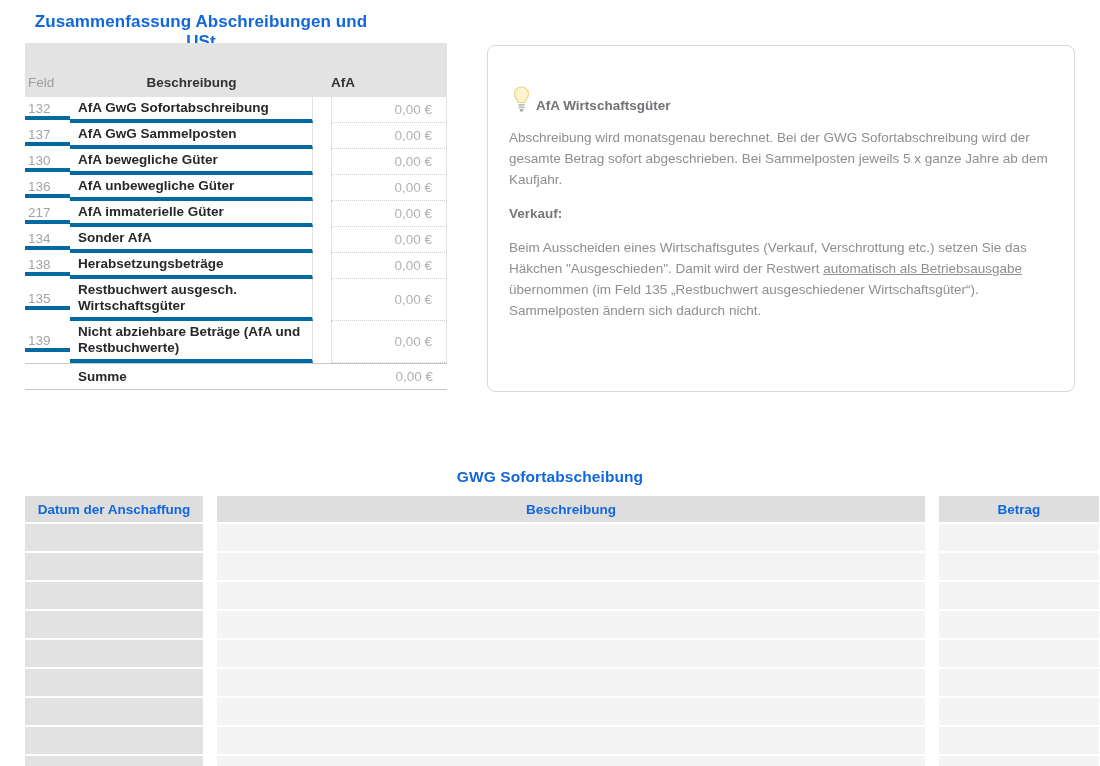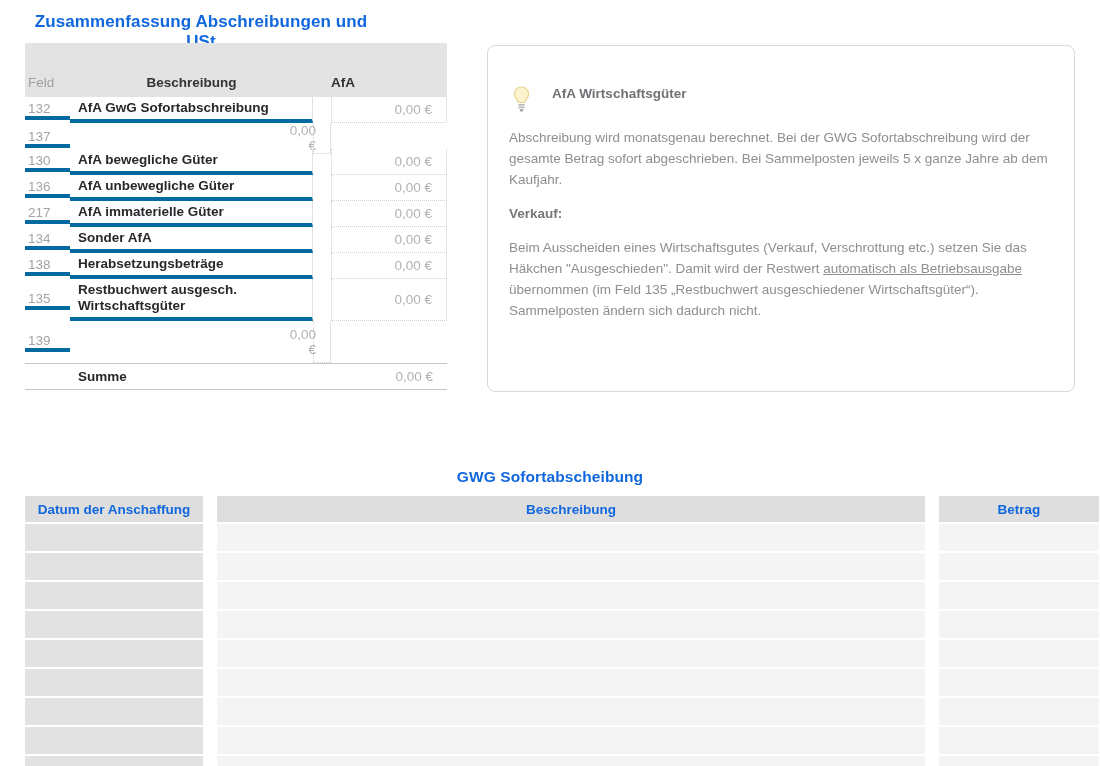--- a/index.html
+++ b/index.html
@@ -39,21 +39,21 @@
   .r-summe .c-besch{border-right:none;border-bottom:none;font-weight:bold;color:#28282c;}
   .r-summe .c-afa{border:none;}
   .r-summe .c-feld{border-bottom:none;}
 
   
   .panel{
     position:absolute;left:487px;top:45px;width:588px;height:347px;
     border:1px solid #d9d9db;border-radius:8px;background:#ffffff;
     padding:40px 26px 0 21px;
   }
-  .panel-head{display:flex;align-items:flex-start;gap:22px;margin-left:4px;margin-bottom:14px;}
+  .panel-head{display:flex;align-items:flex-end;gap:6px;margin-left:4px;margin-bottom:14px;}
   .panel-title{font-size:13.5px;font-weight:bold;color:#717176;}
   .panel p{margin:0 0 13px 0;font-size:13.5px;line-height:21px;color:#8e8e93;}
   .panel .hinweis{font-weight:bold;color:#76767b;}
   .u-seg{text-decoration:underline;}
 
   
   .gwg{position:absolute;left:25px;top:496px;width:1050px;}
   .grow{display:grid;grid-template-columns:178px 708px 160px;column-gap:14px;margin-bottom:2px;}
   .ghead{height:26px;margin-bottom:2px;}
   .ghead>div{background:#dededf;display:flex;align-items:center;justify-content:center;
@@ -78,20 +78,21 @@
     </div>
 
     <div class="srow r-single">
       <div class="c-feld">132</div>
       <div class="c-besch">AfA GwG Sofortabschreibung</div>
       <div></div>
       <div class="c-afa">0,00 €</div>
     </div>
     <div class="srow r-single">
       <div class="c-feld">137</div>
+      <div class="c-besch">AfA GwG Sammelposten</div>
       <div></div>
       <div class="c-afa">0,00 €</div>
     </div>
     <div class="srow r-single">
       <div class="c-feld">130</div>
       <div class="c-besch">AfA bewegliche Güter</div>
       <div></div>
       <div class="c-afa">0,00 €</div>
     </div>
     <div class="srow r-single">
@@ -119,20 +120,21 @@
       <div class="c-afa">0,00 €</div>
     </div>
     <div class="srow r-double">
       <div class="c-feld">135</div>
       <div class="c-besch">Restbuchwert ausgesch. Wirtschaftsgüter</div>
       <div></div>
       <div class="c-afa">0,00 €</div>
     </div>
     <div class="srow r-double">
       <div class="c-feld">139</div>
+      <div class="c-besch">Nicht abziehbare Beträge (AfA und Restbuchwerte)</div>
       <div></div>
       <div class="c-afa">0,00 €</div>
     </div>
 
     <div class="srow r-summe">
       <div class="c-feld"></div>
       <div class="c-besch">Summe</div>
       <div></div>
       <div class="c-afa">0,00 €</div>
     </div>

